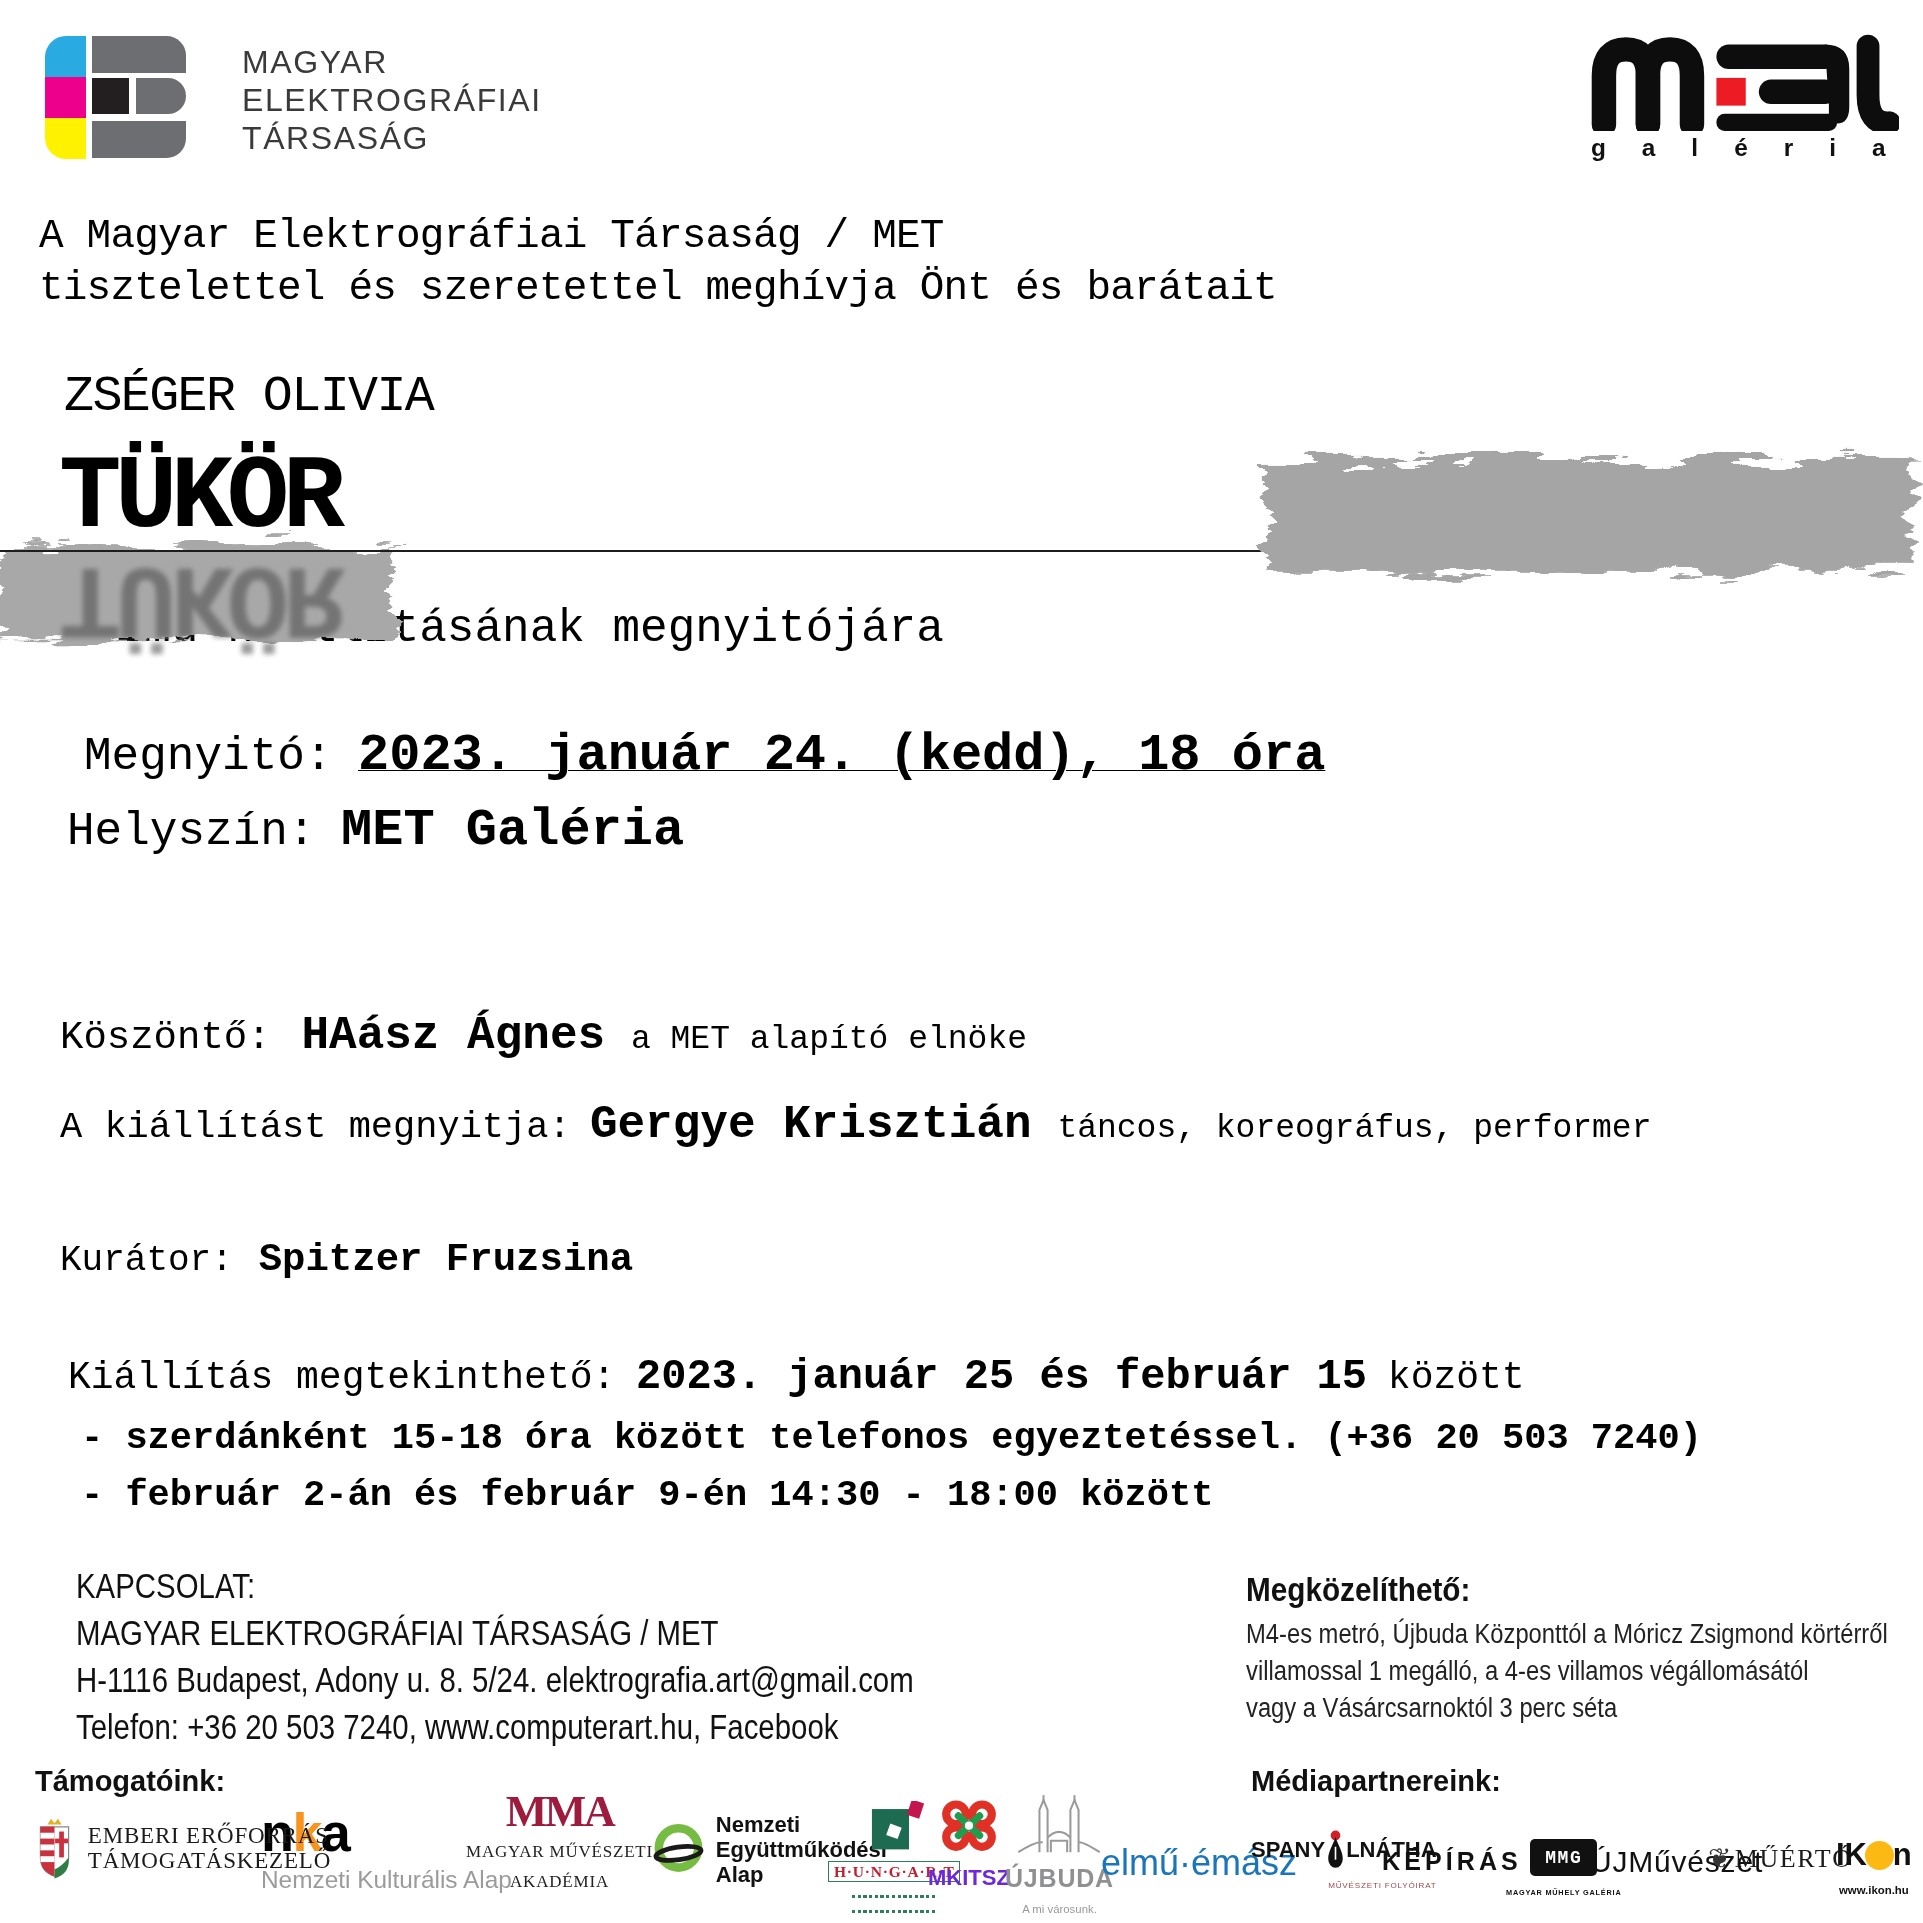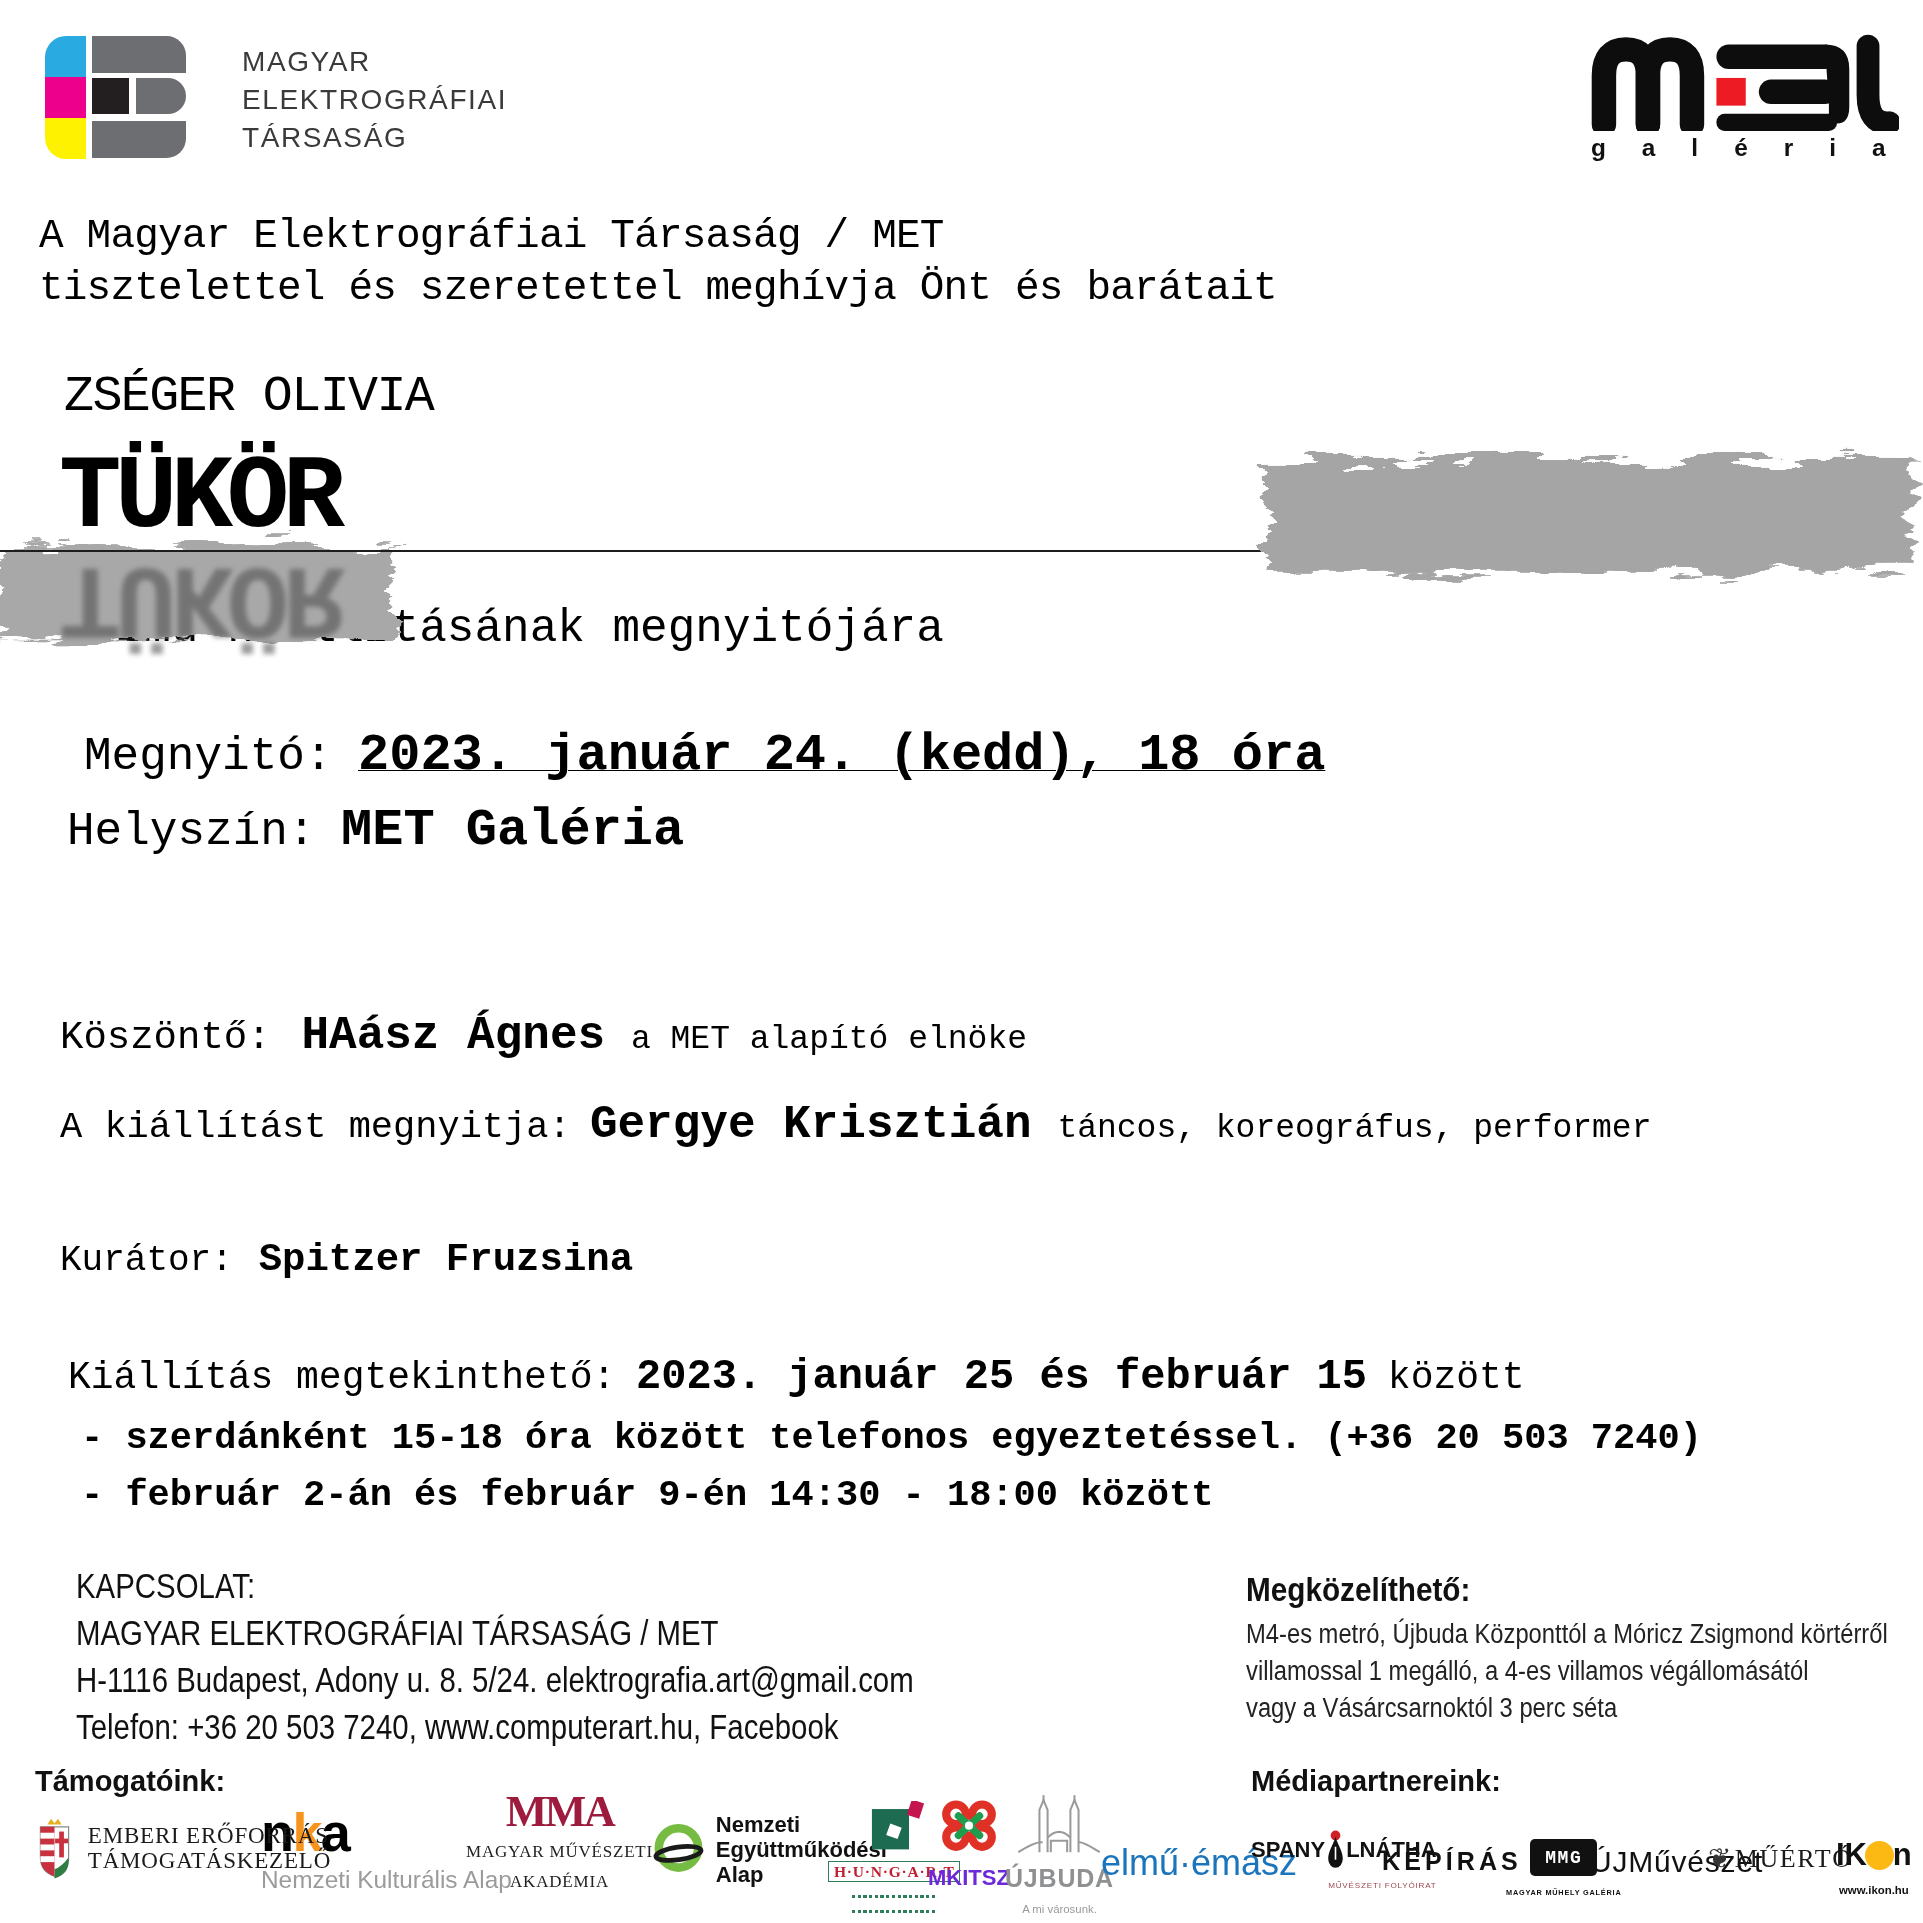--- a/index.html
+++ b/index.html
@@ -9,21 +9,21 @@
   .mono{font-family:"Liberation Mono",monospace;}
   .cond{display:inline-block;transform:scaleX(.84);transform-origin:0 0;white-space:nowrap;}
 
   
   .cmyk-col{position:absolute;left:0;top:0;width:41px;}
   .cmyk-cell{width:41px;height:41px;}
   .cmyk-cyan{border-top-left-radius:21px;}
   .cmyk-yellow{border-bottom-left-radius:21px;}
   .eshape-bar{position:absolute;background:#6d6e71;}
   .org-name{position:absolute;left:197px;top:6.5px;font-family:"Liberation Sans",sans-serif;
-            font-size:28px;line-height:38px;letter-spacing:1.6px;color:#3a3a3c;}
+            font-size:32px;line-height:38px;letter-spacing:1.6px;color:#3a3a3c;}
 
   
   .galeria-sub{position:absolute;left:4.9px;top:101px;width:303px;font-family:"Liberation Sans",sans-serif;
                font-weight:bold;font-size:24.4px;letter-spacing:36px;color:#111;white-space:nowrap;}
 
   
   .intro-line{font-size:41px;white-space:nowrap;letter-spacing:-0.8px;}
   .artist{font-size:50px;letter-spacing:-1.6px;white-space:nowrap;}
   .big-title{font-size:104px;font-weight:bold;letter-spacing:-6.5px;line-height:106px;white-space:nowrap;z-index:6;}
   .big-title-reflect{font-size:104px;font-weight:bold;letter-spacing:-6.5px;line-height:106px;white-space:nowrap;

